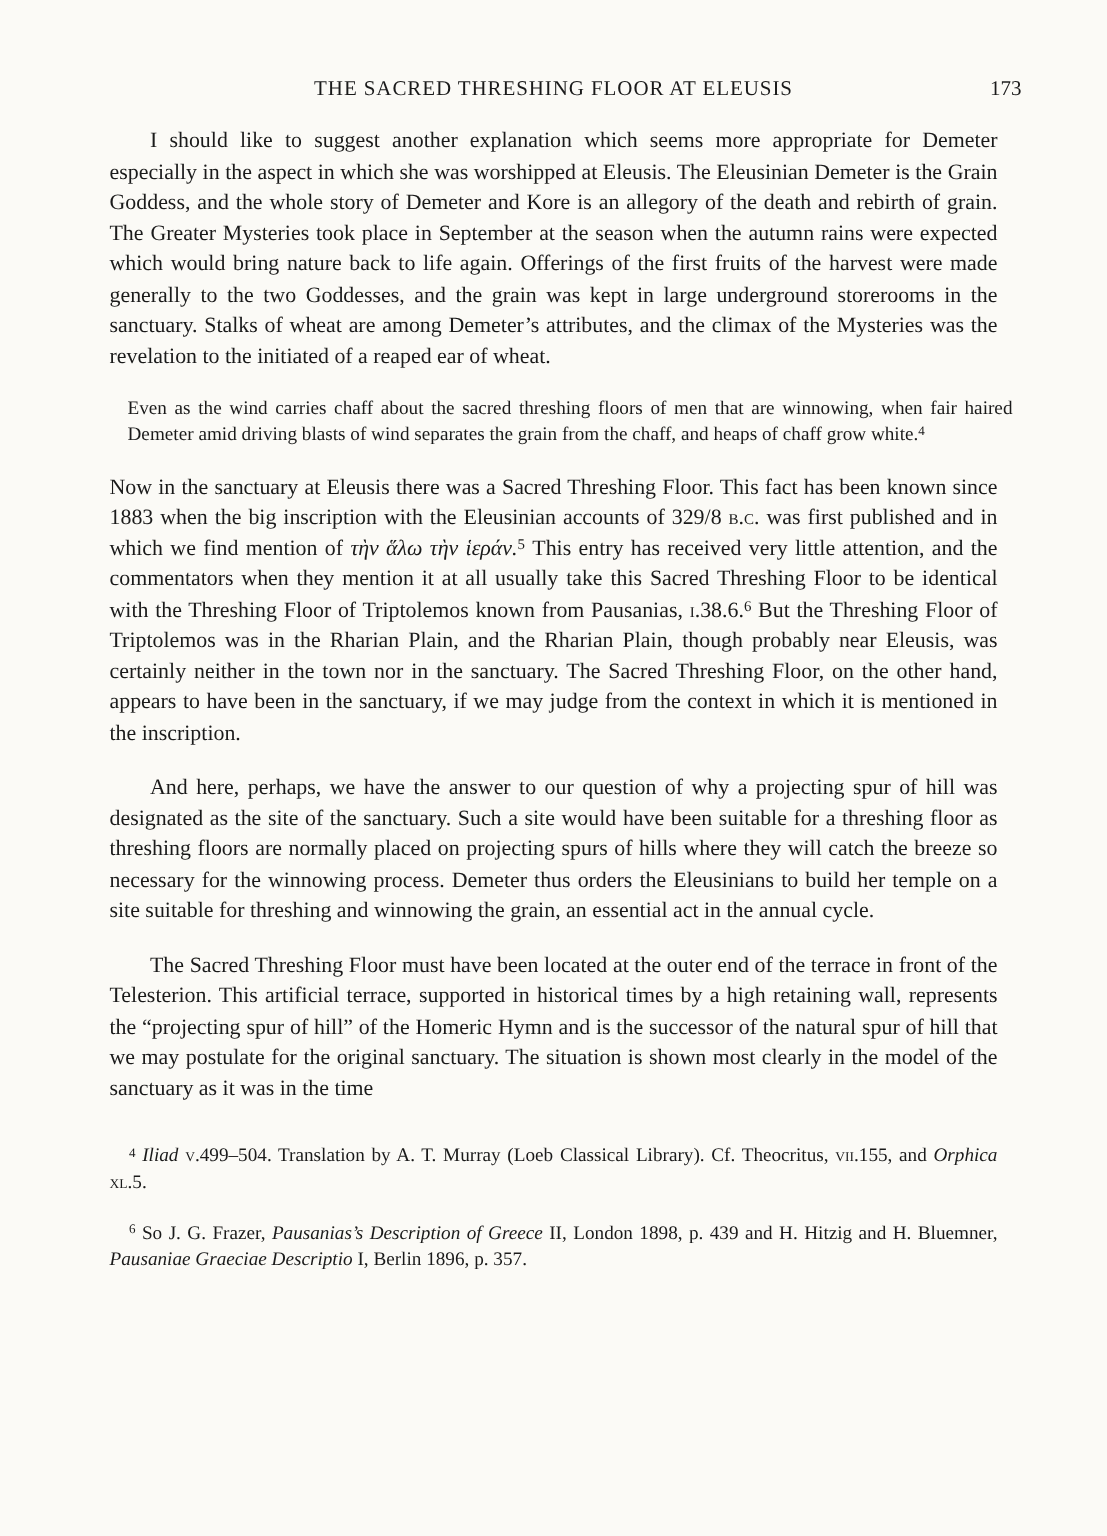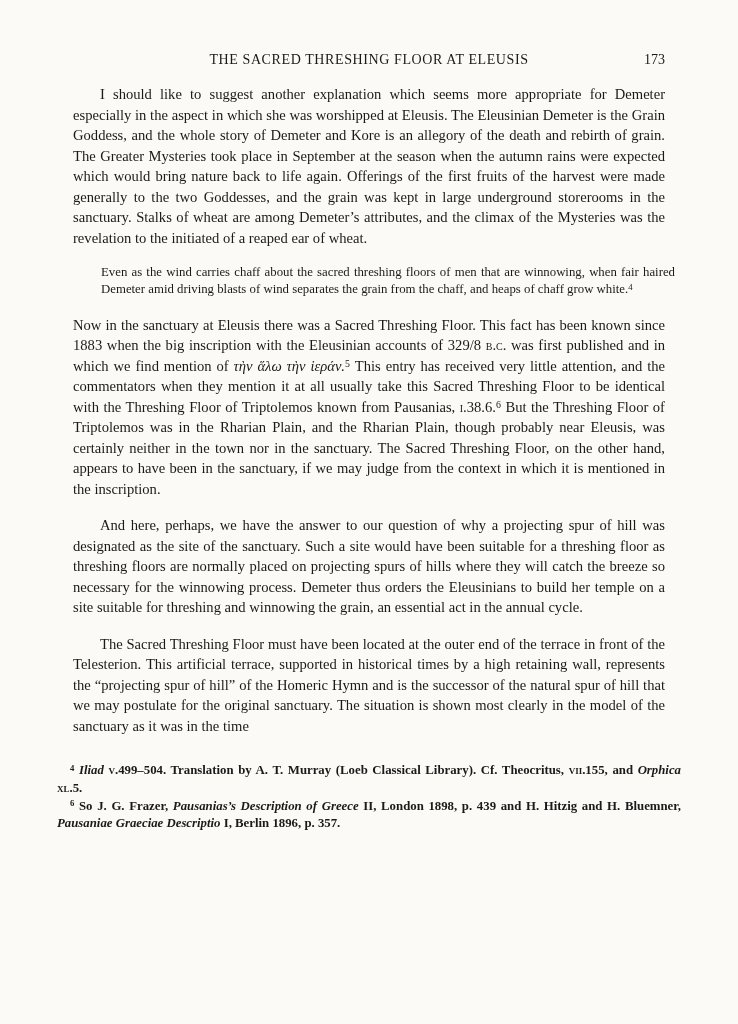--- a/index.html
+++ b/index.html
@@ -15,44 +15,44 @@
   }
   .page-header{
     position:relative;
     text-align:center;
     font-size:14px;
     letter-spacing:0.6px;
     margin:0 0 16px 0;
     white-space:nowrap;
   }
   .page-number{
-    position:absolute;right:16px;top:0;
+    position:absolute;right:0;top:0;
     letter-spacing:0;
   }
   .content{
     font-size:14.6px;
     line-height:20.5px;
     text-align:justify;
   }
   .content p{margin:16px;}
   .content p.body{text-indent:27px;}
   .content p.body.noindent{text-indent:0;}
   .content p.quote{
-    margin:9px 6px 12px 44px;
+    margin:9px 6px 12px 28px;
     font-size:12.8px;
     line-height:17.4px;
     text-indent:0;
   }
   .footnotes{
     margin-top:26px;
     font-size:12.8px;
     line-height:17.6px;
     text-align:justify;
   }
-  .footnotes p{margin:0;text-indent:13px;font-weight:bold;}
+  .footnotes p{margin:16px;text-indent:13px;}
   .sup{
     font-size:0.68em;
     line-height:0;
     position:relative;
     top:-0.38em;
     vertical-align:baseline;
   }
   .it{font-style:italic;}
   .sc{font-variant:small-caps;}
 </style>

